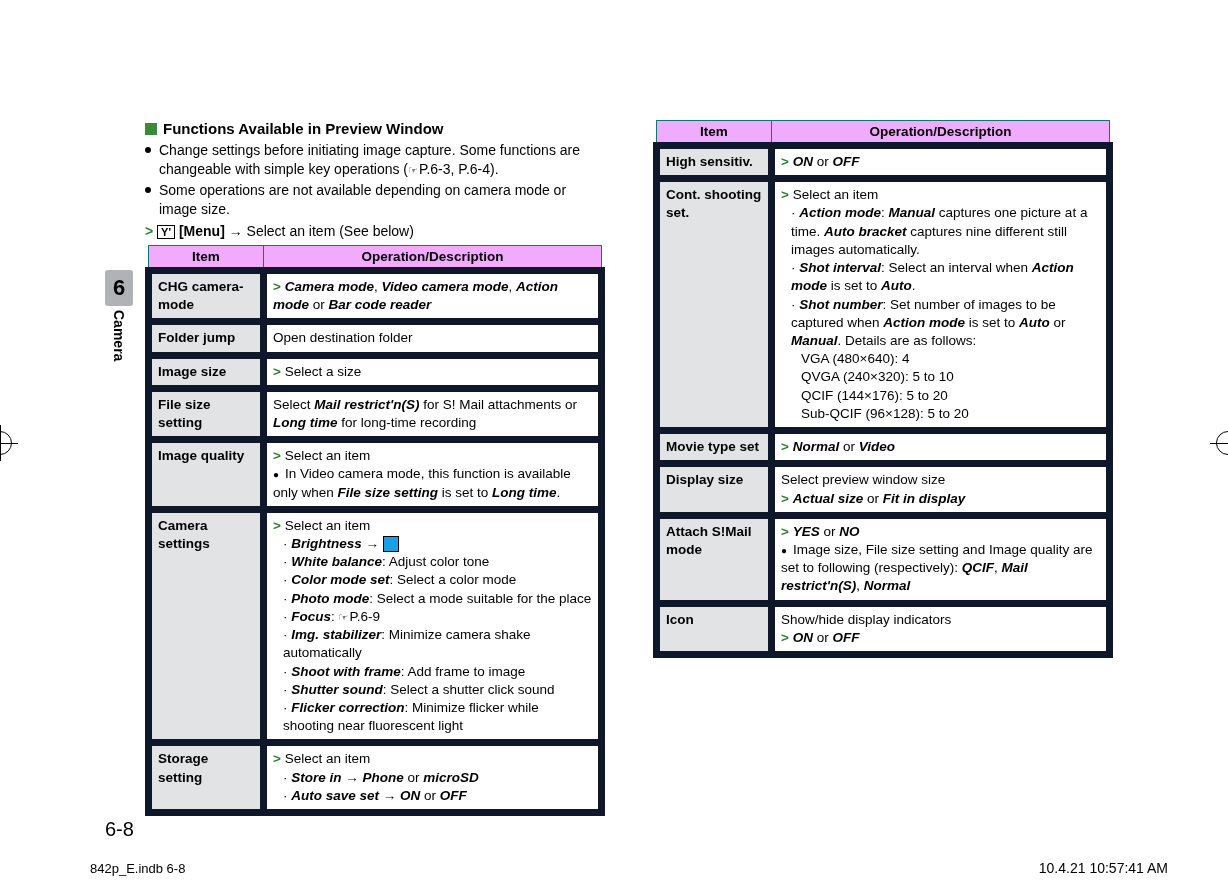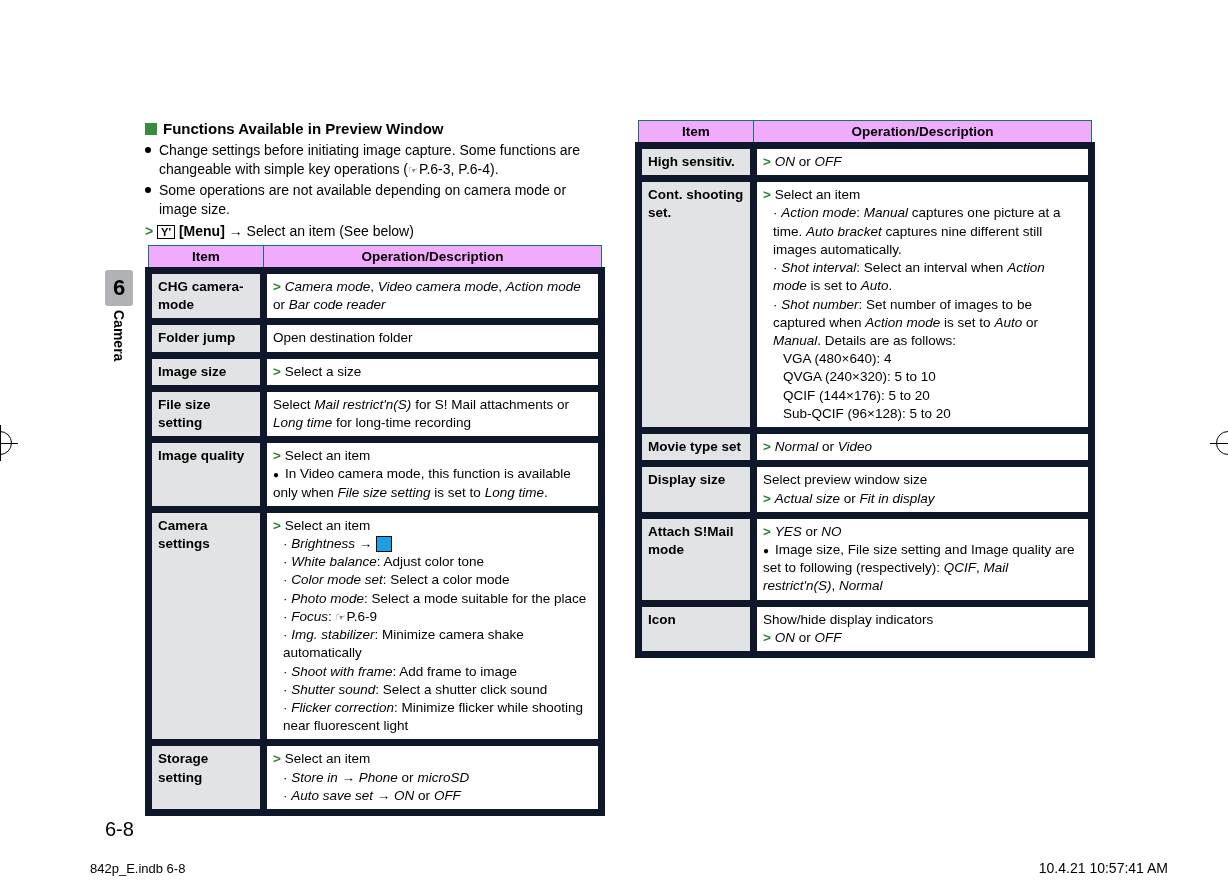--- a/index.html
+++ b/index.html
@@ -40,21 +40,21 @@
     margin-bottom: 4px;
   }
   .chapter-name {
     writing-mode: vertical-rl;
     font-size: 14px;
     font-weight: 600;
     padding-left: 6px;
   }
   .columns {
     display: flex;
-    gap: 30px;
+    gap: 48px;
   }
   .col {
     width: 460px;
   }
   .col-left { margin-left: 40px; }
   .section-head {
     display:flex;
     align-items:center;
     font-weight:bold;
     font-size:15px;
@@ -101,21 +101,21 @@
     border:7px solid #0f172a;
     padding:4px 6px;
     vertical-align: top;
     line-height:1.35;
   }
   table.op td.item {
     background:#e2e3e5;
     font-weight:bold;
     width:115px;
   }
-  .bi { font-style:italic; font-weight:normal; }
+  .bi { font-style:italic; font-weight:bold; }
   .arrow::before { content:" → "; font-weight:normal; font-style:normal;}
   .sub-bullet { padding-left:10px; display:block; }
   .sub-bullet::before { content:"· "; }
   .inline-bullet::before {
     content:"●"; font-size:10px; margin-right:6px;
   }
   .page-num {
     position:absolute;
     left:105px;
     bottom:45px;

